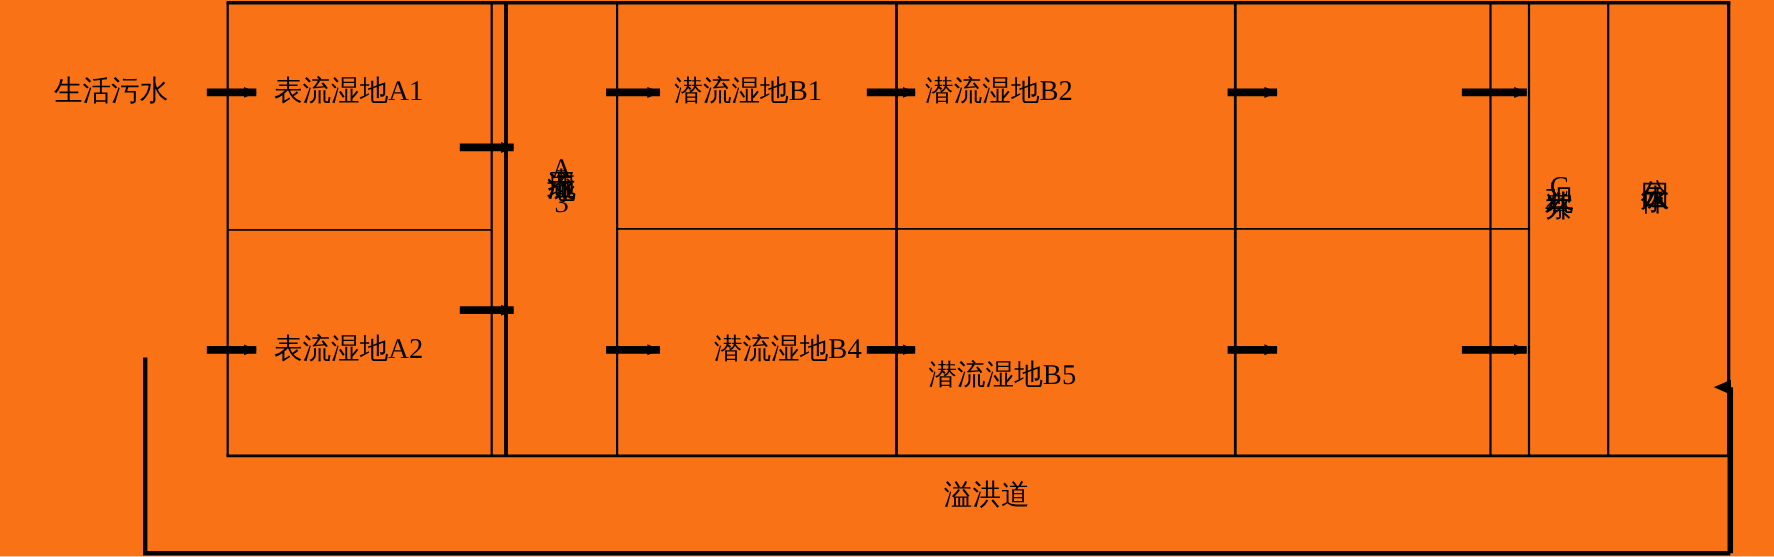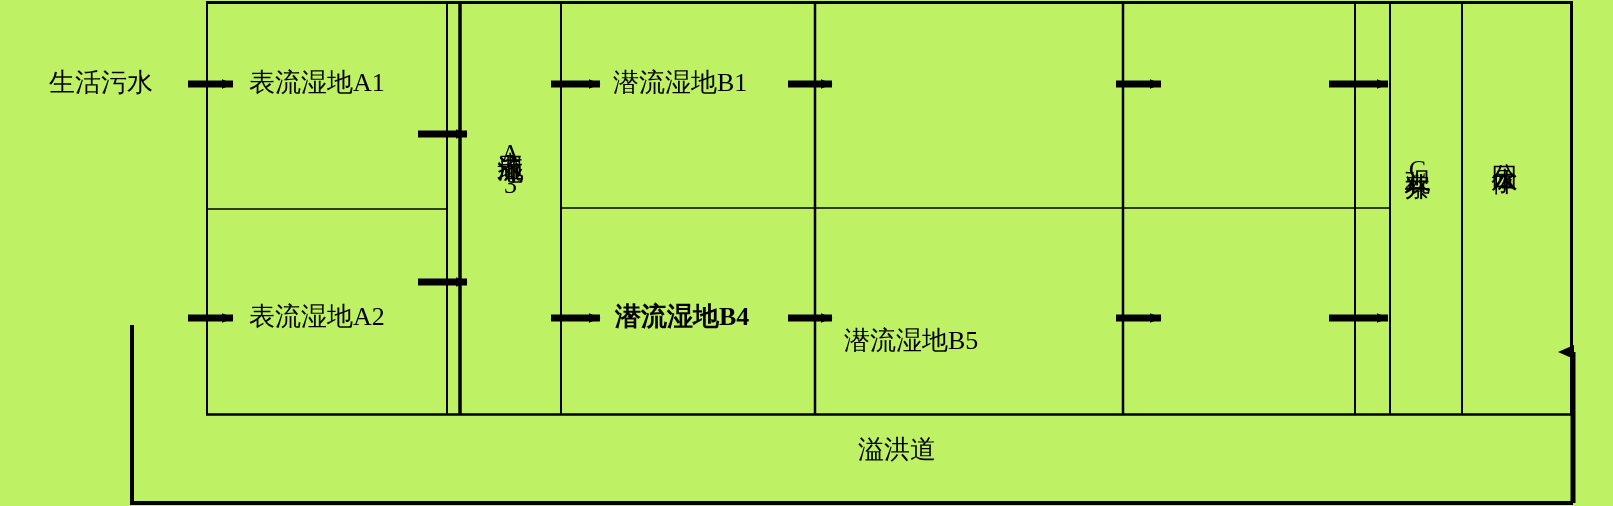--- a/index.html
+++ b/index.html
@@ -7,21 +7,21 @@
     padding: 0;
     background: #ffffff;
   }
   body {
     font-family: "Liberation Serif", "DejaVu Serif", serif;
   }
   #canvas {
     position: relative;
     width: 1613px;
     height: 506px;
-    background: #bef264;
+    background: #f97316;
     overflow: hidden;
   }
   svg.diagram {
     position: absolute;
     left: 0;
     top: 0;
     width: 1613px;
     height: 506px;
   }
   .lbl {
@@ -134,23 +134,24 @@
 
 
   <div class="lbl" style="left:249px; top:70px;">表流湿地A1</div>
 
   <div class="lbl" style="left:249px; top:304px;">表流湿地A2</div>
 
   <div class="lbl-v" style="left:497px; top:131px;">表流湿地A3</div>
 
   <div class="lbl" style="left:613px; top:70px;">潜流湿地B1</div>
 
+  <div class="lbl" style="left:841px; top:70px;">潜流湿地B2</div>
 
 
-  <div class="lbl" style="left:615px; top:304px;font-weight:bold;">潜流湿地B4</div>
+  <div class="lbl" style="left:649px; top:304px;">潜流湿地B4</div>
 
   <div class="lbl" style="left:844px; top:304px;margin-top:24px;">潜流湿地B5</div>
 
 
   <div class="lbl-v" style="left:1404px; top:149px;">观察井C</div>
 
   <div class="lbl-v" style="left:1491px; top:143px;">公园水体</div>
 
   <div class="lbl" style="left:858px; top:437px;">溢洪道</div>
 

